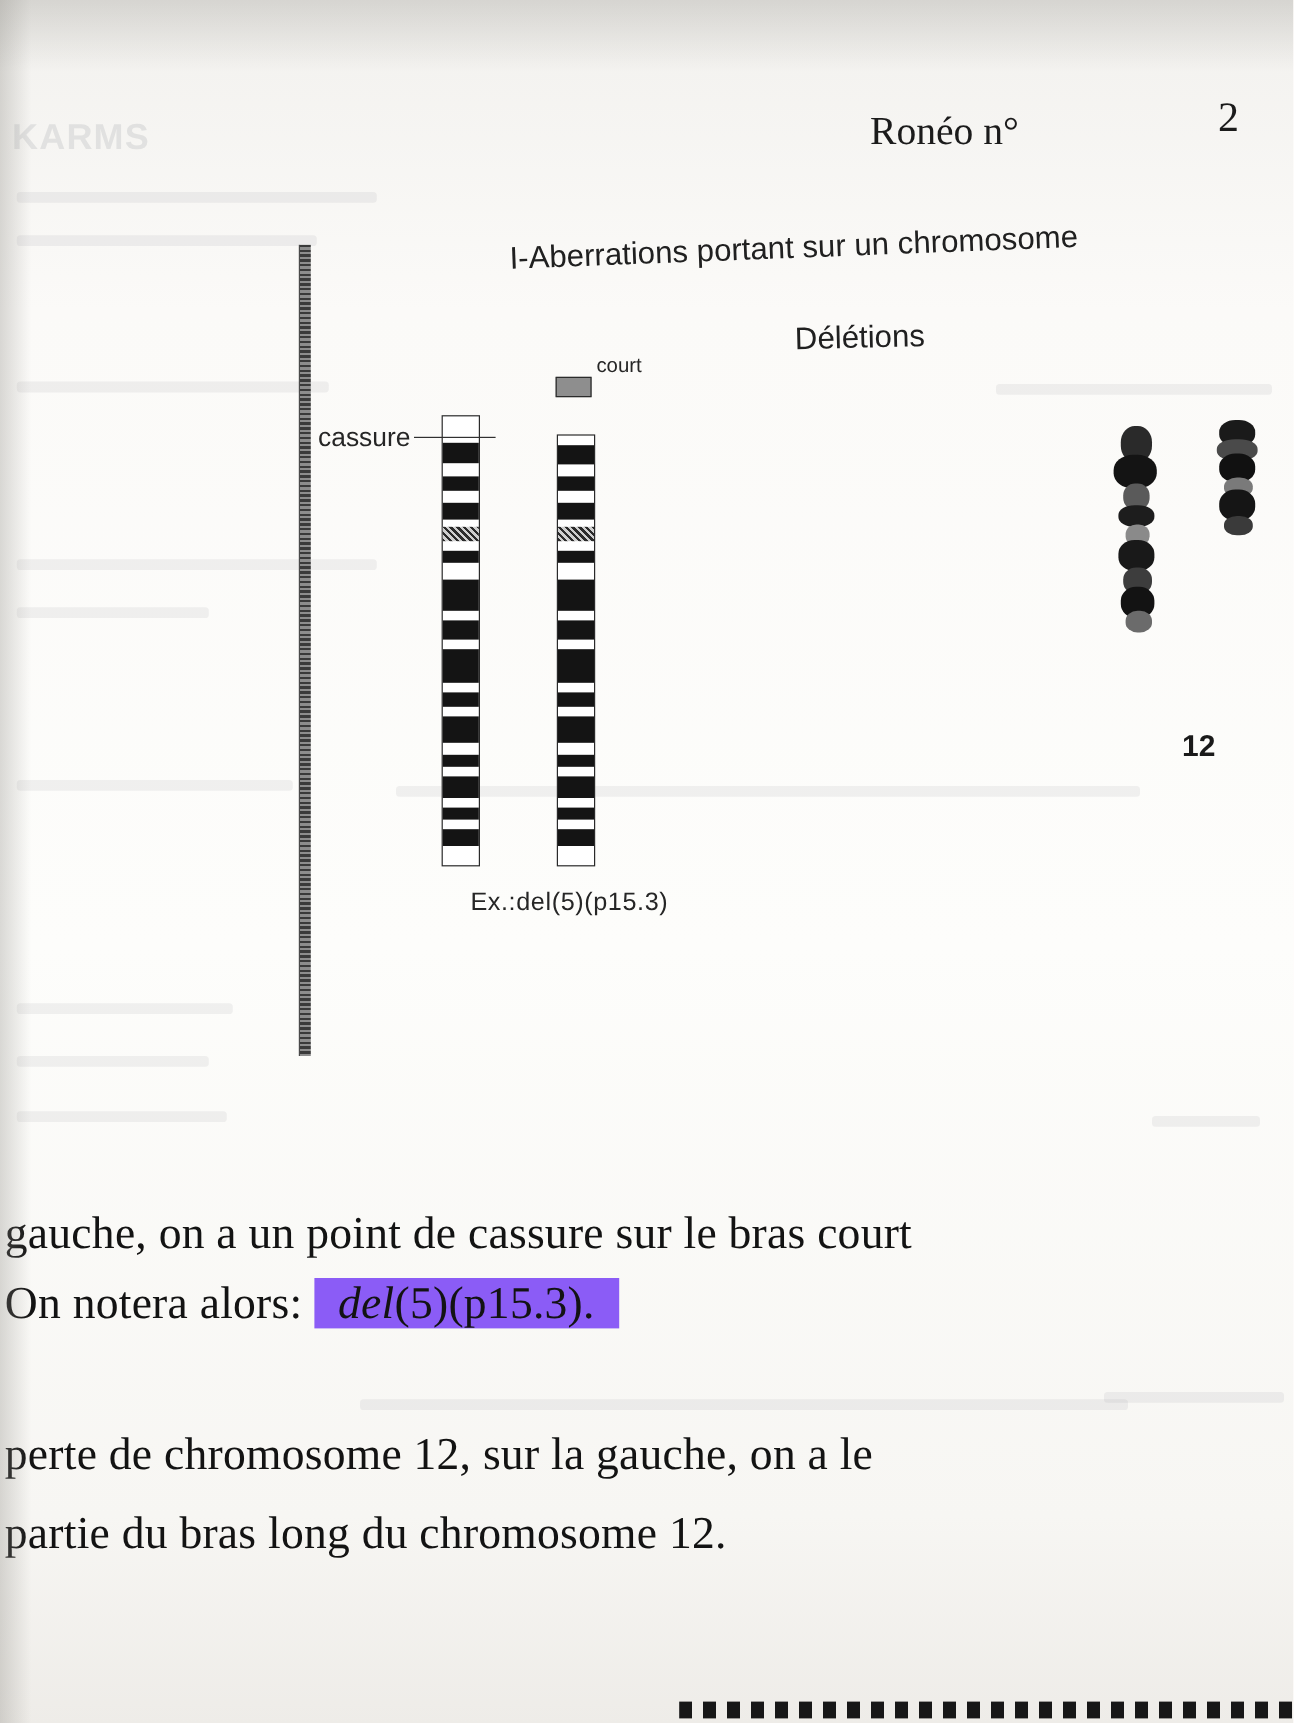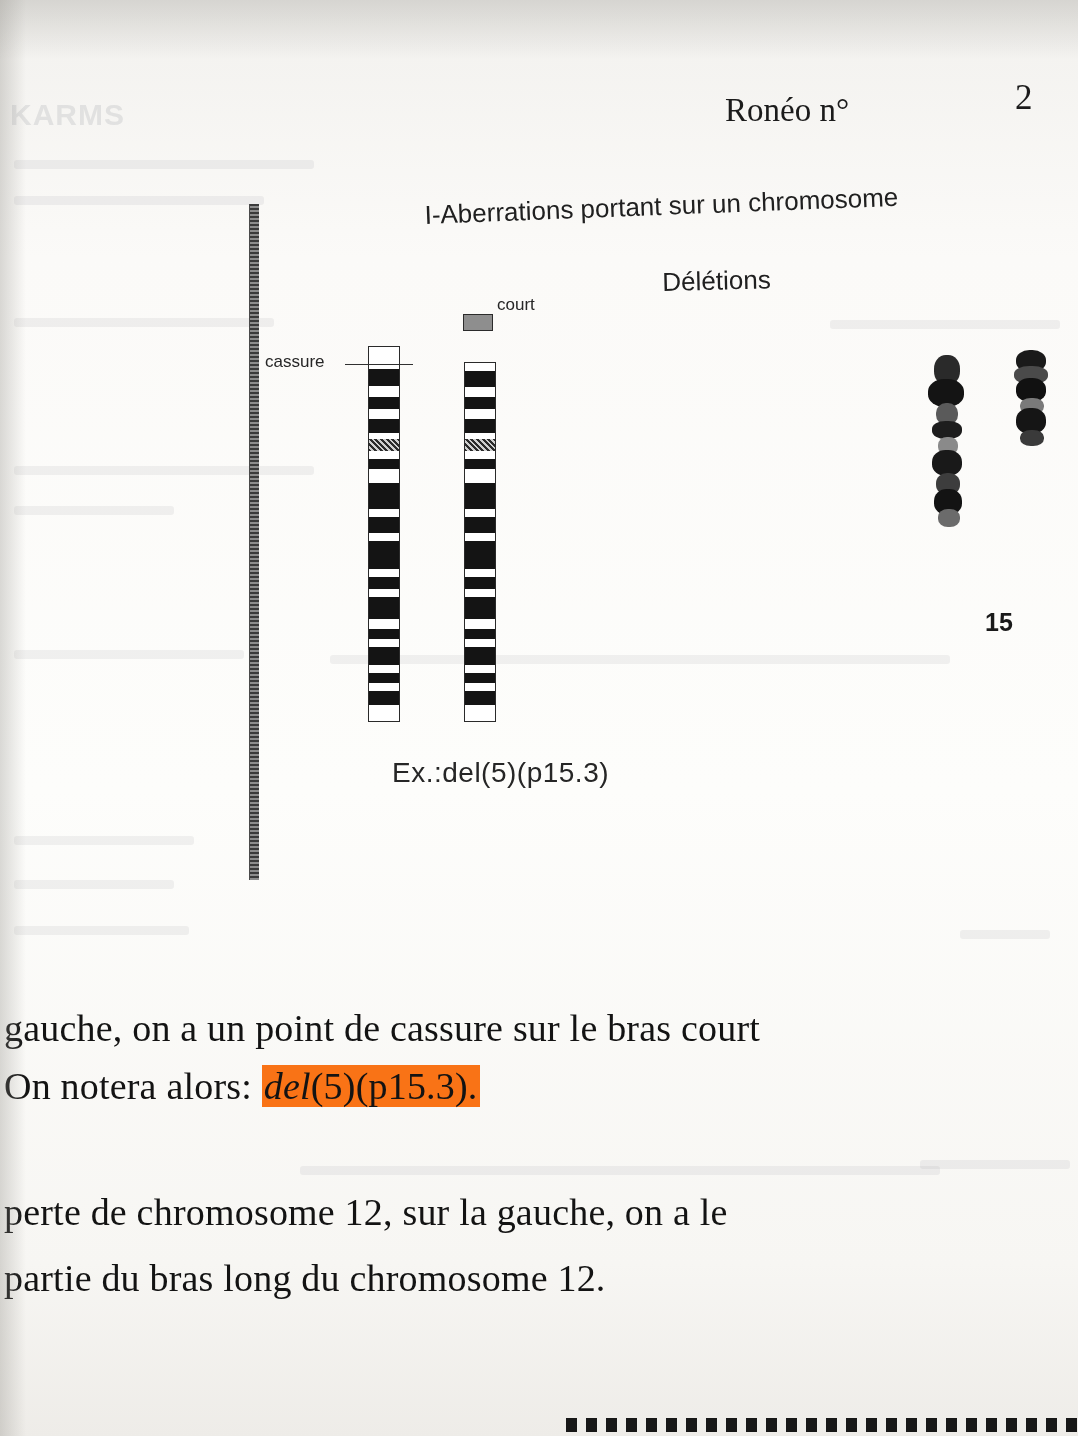--- a/index.html
+++ b/index.html
@@ -112,39 +112,39 @@
     background: repeating-linear-gradient(
       45deg, #2b2b2b 0 2px, #cfcfcf 2px 4px);
   }
 
   .lbl {
     position: absolute;
     font-family: "Liberation Sans", sans-serif;
     color: #262626;
     white-space: nowrap;
   }
-  .cassure-lbl { left: 265px; top: 352px; font-size: 17px; }
+  .cassure-lbl { left: 265px; top: 352px; font-size: 22px; }
   .cassure-line {
     position: absolute;
     left: 345px; top: 364px;
     width: 68px; height: 0;
     border-top: 1.5px solid #303030;
   }
   .perte-lbl { left: 497px; top: 295px; font-size: 17px; }
   .perte-frag {
     position: absolute;
     left: 463px; top: 314px;
     width: 30px; height: 17px;
     background: #8e8e8e;
     border: 1.5px solid #2b2b2b;
     box-sizing: border-box;
   }
   .ex-lbl {
-    left: 392px; top: 757px;
-    font-size: 28px;
+    left: 392px; top: 740px;
+    font-size: 21px;
     letter-spacing: 0.5px;
   }
 
   
   .photo-chrom {
     position: absolute;
     filter: blur(0.4px);
   }
   .blob {
     position: absolute;
@@ -169,22 +169,22 @@
     color: #131313;
     white-space: nowrap;
     letter-spacing: 0.2px;
   }
   .l1 { left: 4px;  top: 1006px; }
   .l2 { left: 4px;  top: 1064px; }
   .l3 { left: 4px;  top: 1190px; }
   .l4 { left: 4px;  top: 1256px; }
 
   .hl {
-    background: #f97316;
-    padding: 0 2px;
+    background: #8b5cf6;
+    padding: 0 20px;
     font-style: normal;
   }
   .hl .ital { font-style: italic; }
 
   
   .bottom-dash {
     position: absolute;
     left: 566px;
     top: 1418px;
     width: 512px;
@@ -291,21 +291,21 @@
 
   <div class="photo-chrom" style="left:1010px; top:350px; width:46px; height:96px;">
     <div class="blob" style="left:6px; top:0px; width:30px; height:22px; background:#1a1a1a;"></div>
     <div class="blob" style="left:4px; top:16px; width:34px; height:18px; background:#4a4a4a;"></div>
     <div class="blob" style="left:6px; top:28px; width:30px; height:24px; background:#111;"></div>
     <div class="blob" style="left:10px; top:48px; width:24px; height:16px; background:#7a7a7a;"></div>
     <div class="blob" style="left:6px; top:58px; width:30px; height:26px; background:#151515;"></div>
     <div class="blob" style="left:10px; top:80px; width:24px; height:16px; background:#3a3a3a;"></div>
   </div>
 
-  <div class="num12">15</div>
+  <div class="num12">12</div>
 
   <div class="para l1">gauche, on a un point de cassure sur le bras court</div>
 
   <div class="para l2"><span>On notera alors: </span><span class="hl"><span class="ital">del</span><span>(5)(p15.3).</span></span></div>
 
   <div class="para l3">perte de chromosome 12, sur la gauche, on a le</div>
   <div class="para l4">partie du bras long du chromosome 12.</div>
 
   <div class="bottom-dash"></div>
   <div class="edge-shadow-l"></div>

